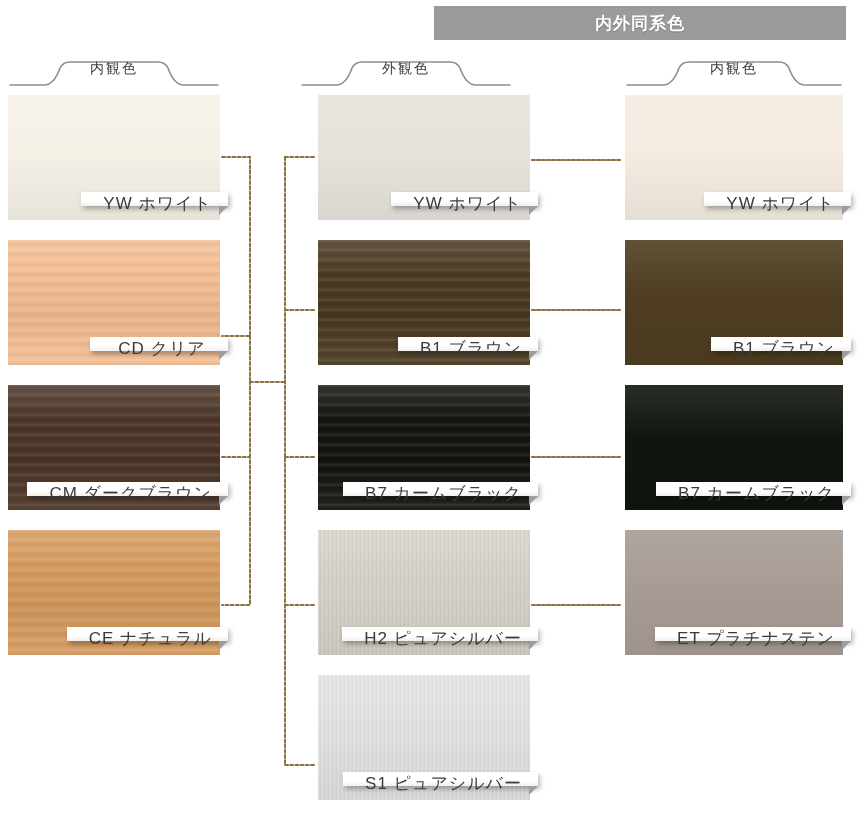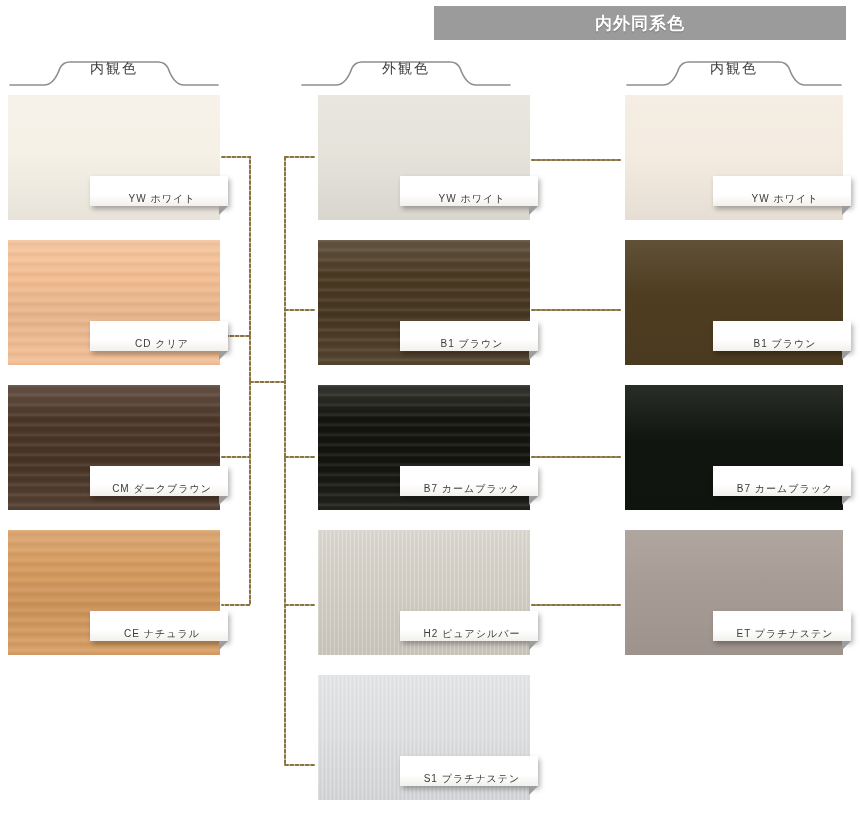--- a/index.html
+++ b/index.html
@@ -102,28 +102,28 @@
         rgba(255,255,255,.10) 0%,
         rgba(255,255,255,0) 45%,
         rgba(0,0,0,.06) 100%);
   }
 
   
   .ribbon{
     position:absolute;
     right:-8px;
     bottom:14px;
-    height:30px;
+    height:14px;
     min-width:138px;
     background:linear-gradient(to bottom,#ffffff 0%,#ffffff 62%,#f2f0ec 100%);
     box-shadow:2px 3px 5px rgba(0,0,0,.30);
-    display:flex;align-items:flex-end;justify-content:center;
+    display:flex;align-items:flex-start;justify-content:center;
     padding:0 16px 0 22px;
     box-sizing:border-box;
-    font-size:10px;
+    font-size:17px;
     color:#3a3a3a;
     letter-spacing:1px;
     white-space:nowrap;
   }
   .ribbon::after{
     content:"";
     position:absolute;
     right:-0px;bottom:-9px;
     border-top:9px solid #9d9d9d;
     border-right:9px solid transparent;
@@ -277,21 +277,21 @@
       <div class="ribbon">
         <span>H2 ピュアシルバー</span>
       </div>
     </div>
 
     <div class="swatch">
       <div class="swatch-surface" style="background:#dfe1e3">
         <div class="grain grain-metal"></div>
       </div>
       <div class="ribbon">
-        <span>S1 プラチナステン</span>
+        <span>S1 ピュアシルバー</span>
       </div>
     </div>
 
   </div>
 
   <div class="col" id="col-right">
 
     <div class="swatch">
       <div class="swatch-surface" style="background:#f4ece1">
         <div class="grain grain-flat"></div>

